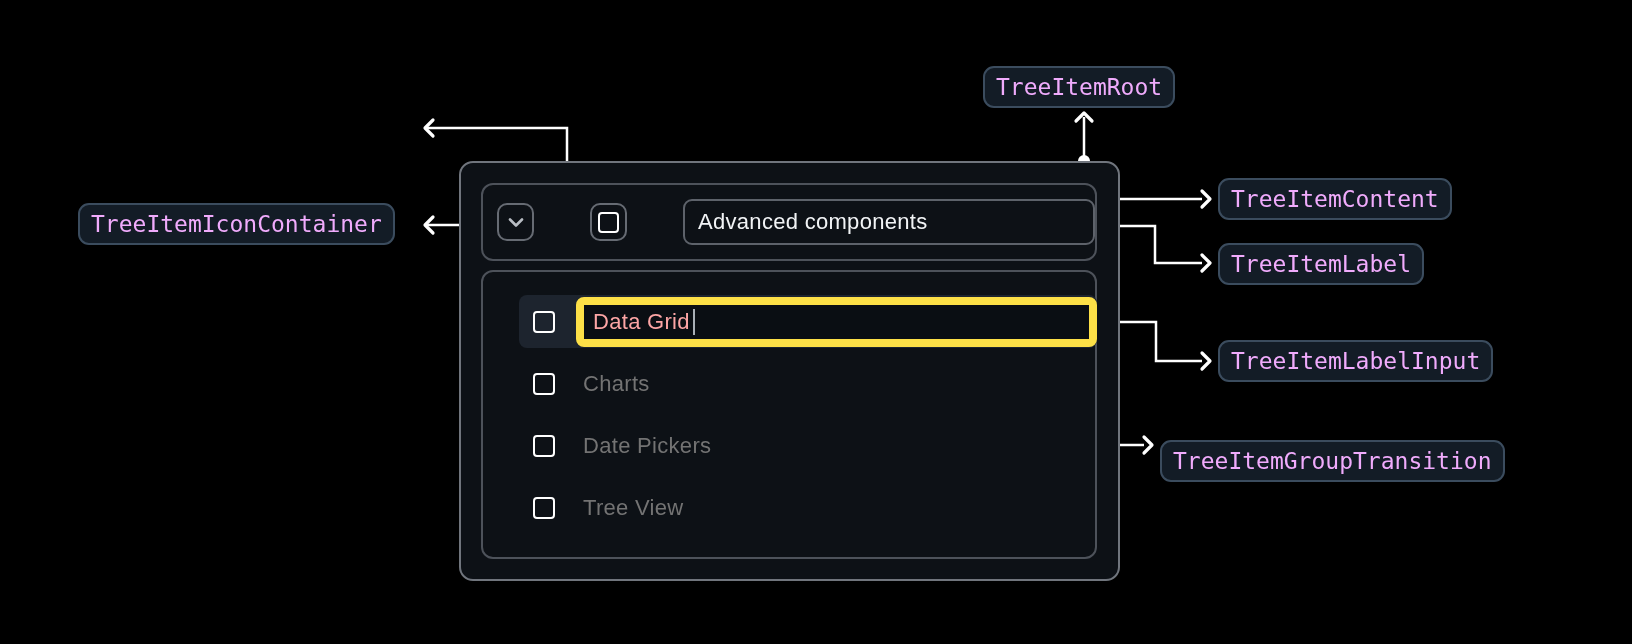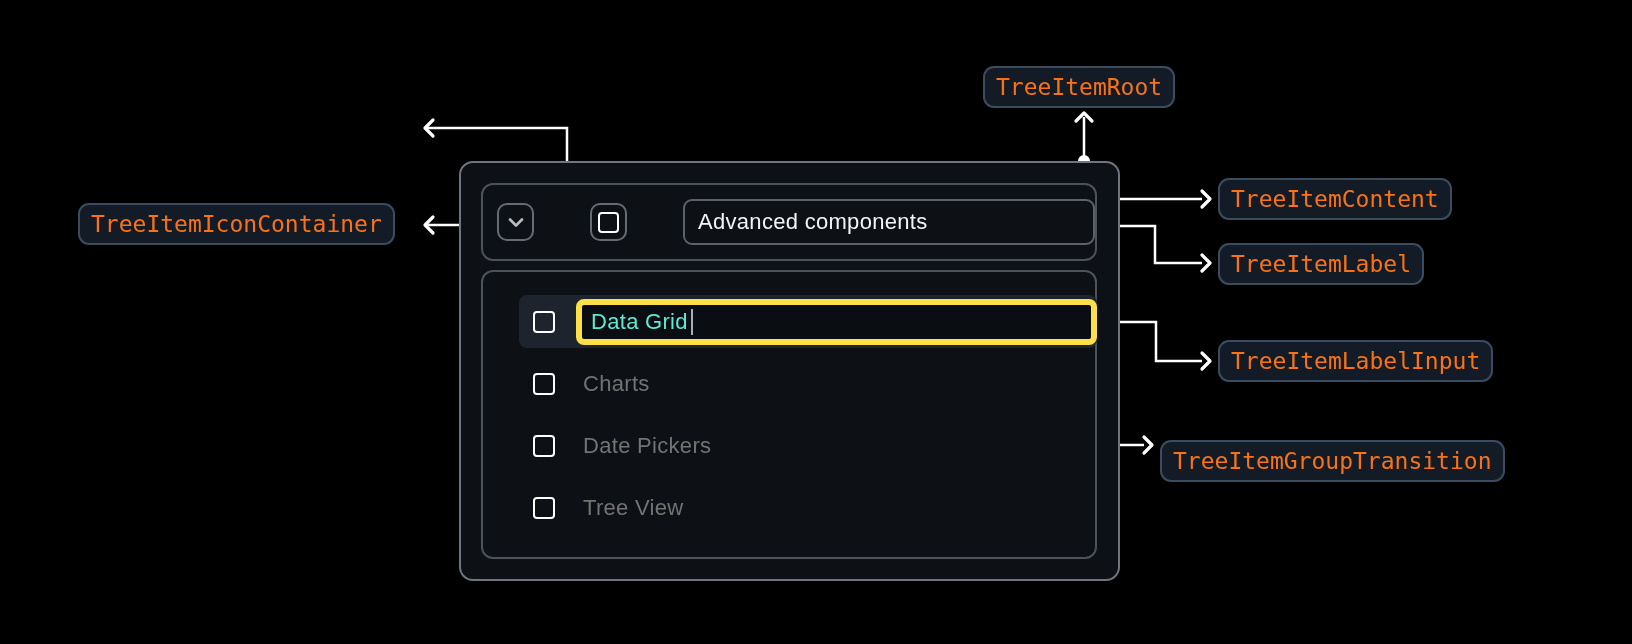--- a/index.html
+++ b/index.html
@@ -4,21 +4,21 @@
 <style>
   html,body{margin:0;padding:0;background:#000;}
   .canvas{
     position:relative;width:1632px;height:644px;background:#000;
     overflow:hidden;font-family:"Liberation Sans",sans-serif;
   }
   
   .chip{
     position:absolute;height:38px;line-height:38px;
     padding:0 11px;border:2px solid #3b4c5e;border-radius:11px;
-    background:#131c26;color:#f97316;
+    background:#131c26;color:#f0abfc;
     font-family:"DejaVu Sans Mono","Liberation Mono",monospace;
     font-size:23px;white-space:nowrap;
   }
   
   .tree-root{
     position:absolute;left:459px;top:161px;width:657px;height:416px;
     border:2px solid #70757d;border-radius:14px;background:#0d1116;
   }
   .content-row{
     position:absolute;left:481px;top:183px;width:612px;height:74px;
@@ -43,23 +43,23 @@
     position:absolute;left:481px;top:270px;width:612px;height:285px;
     border:2px solid #4d525a;border-radius:12px;
   }
   .tree-row{
     position:absolute;left:519px;width:578px;height:53px;border-radius:8px;
     display:flex;align-items:center;padding-left:14px;box-sizing:border-box;
   }
   .tree-row .row-label{margin-left:28px;color:#737373;font-size:22px;letter-spacing:.3px;}
   .row-selected{background:#1d242e;}
   .label-input{
-    margin-left:21px;width:504px;height:34px;border:6px solid #fde047;
+    margin-left:21px;width:504px;height:34px;border:8px solid #fde047;
     border-radius:8px;background:#0a0e13;display:flex;align-items:center;
-    padding-left:9px;color:#5eead4;font-size:22px;letter-spacing:.3px;
+    padding-left:9px;color:#fca5a5;font-size:22px;letter-spacing:.3px;
   }
   .caret{width:2px;height:26px;background:#a9afb6;margin-left:3px;flex:none;}
   
   .connectors{position:absolute;left:0;top:0;width:1632px;height:644px;pointer-events:none;}
 </style>
 </head>
 <body>
 
 <div class="canvas">
 

